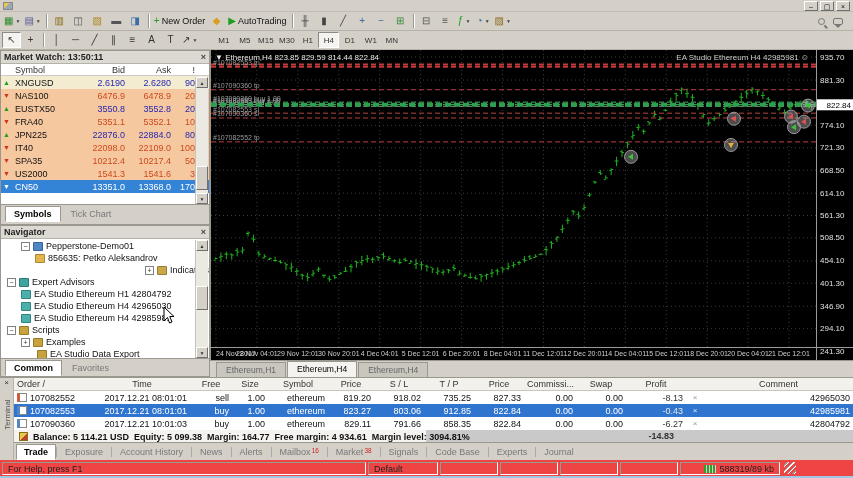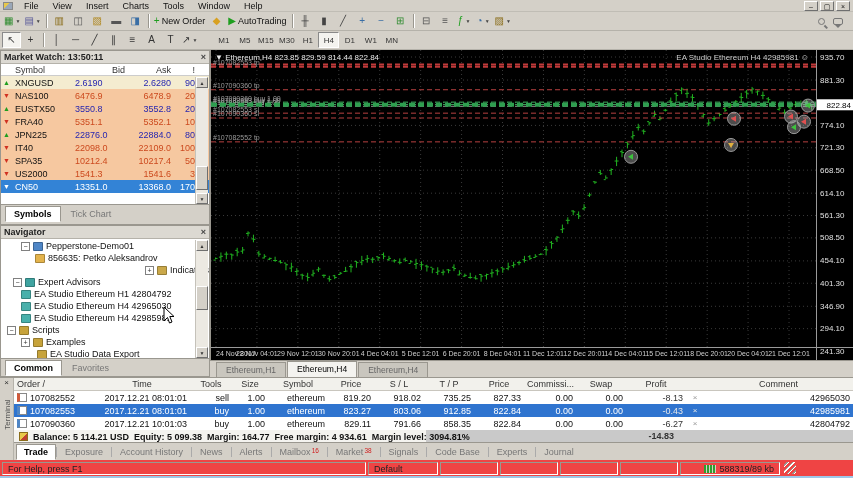--- a/index.html
+++ b/index.html
@@ -31,21 +31,21 @@
   
   .panel{position:absolute;background:#fff;border:1px solid #9a978f;}
   .mw{left:0;top:50px;width:210px;height:175px;}
   .nav{left:0;top:225px;width:210px;height:152px;background:#fff;}
   .ptitle{height:13px;background:#dcd9d2;border-bottom:1px solid #b5b2aa;display:flex;align-items:center;padding:0 3px;font-weight:bold;color:#222;}
   .pclose{margin-left:auto;font-size:9px;color:#444;}
   .mwhead{height:12px;display:flex;border-bottom:1px solid #ccc;background:#fff;padding:0 14px 0 2px;color:#333;align-items:center;}
   .mwhead .sy{flex:1;padding-left:12px;} .mwhead .b{width:50px;text-align:right;} .mwhead .a{width:46px;text-align:right;} .mwhead .s{width:24px;text-align:right;}
   .mwr{height:13px;display:flex;align-items:center;padding:0 14px 0 2px;}
   .mwr .arr{width:12px;font-size:7px;} .arr.up{color:#1e9e1e;} .arr.dn{color:#d03020;}
-  .mwr .sy{flex:1;color:#111;} .mwr .b{width:50px;} .mwr .a{width:46px;text-align:right;} .mwr .s{width:24px;text-align:right;}
+  .mwr .sy{flex:1;color:#111;} .mwr .b{width:50px;text-align:right;} .mwr .a{width:46px;text-align:right;} .mwr .s{width:24px;text-align:right;}
   .tone-y{background:#f4ecd0;} .tone-o{background:#f6c8a0;} .tone-c{background:#c5e6e2;}
   .tone-sel{background:#3383d6;} .tone-sel .sy,.tone-sel .num,.tone-sel .arr{color:#fff !important;}
   .dir-up .num{color:#2626b0;} .dir-dn .num{color:#cc4a1e;}
   .ptabs{position:absolute;left:0;bottom:0;width:100%;height:20px;background:#d4d0c8;border-top:1px solid #9a978f;display:flex;align-items:flex-start;padding:1px 0 0 4px;gap:1px;}
   .ptab{padding:2px 8px;color:#777;border:1px solid transparent;}
   .ptab.act{background:#fff;color:#000;font-weight:bold;border-color:#9a978f;border-bottom-color:#fff;}
   .vscroll{position:absolute;right:1px;width:13px;background:#ece9e2;border-left:1px solid #c5c2ba;}
   .mw .vscroll{top:26px;bottom:20px;} .nav .vscroll{top:14px;bottom:18px;}
   .sarr{position:absolute;left:0;width:12px;height:11px;background:#d4d0c8;border:1px solid;border-color:#fff #6f6f6f #6f6f6f #fff;font-size:5px;text-align:center;line-height:10px;color:#333;}
   .sarr.up{top:0;} .sarr.dn{bottom:0;}
@@ -91,29 +91,20 @@
   .blueedge{position:absolute;left:0;top:476px;width:853px;height:2px;background:#9ec7e8;}
   .cursor{position:absolute;z-index:9;}
 </style>
 </head>
 <body>
 
 <div class="win">
 
   <div class="menubar">
     <span class="appico"></span>
-    <div id="menu" style="display:flex;">
-        <div class="mi">File</div>
-        <div class="mi">View</div>
-        <div class="mi">Insert</div>
-        <div class="mi">Charts</div>
-        <div class="mi">Tools</div>
-        <div class="mi">Window</div>
-        <div class="mi">Help</div>
-      </div>
     <div class="wctl" id="wctl">
         <div class="wbtn">–</div>
         <div class="wbtn">▢</div>
         <div class="wbtn">×</div>
       </div>
   </div>
 
   <div class="tbar" id="tb-std">
       <div class="tb">
         <span class="g" style="color: rgb(46, 139, 46);">▦</span>
@@ -343,21 +334,21 @@
         </div>
         <div class="nvr" style="padding-left: 34px;">
           <span class="nico i-account"></span>
           <span>856635: Petko Aleksandrov</span>
         </div>
         <div class="nvr" style="padding-left: 6px; justify-content: flex-end;">
           <span class="exp">+</span>
           <span class="nico i-indicators"></span>
           <span>Indicators</span>
         </div>
-        <div class="nvr" style="padding-left: 12px;">
+        <div class="nvr" style="padding-left: 6px;">
           <span class="exp">−</span>
           <span class="nico i-experts"></span>
           <span>Expert Advisors</span>
         </div>
         <div class="nvr" style="padding-left: 20px;">
           <span class="nico i-ea"></span>
           <span>EA Studio Ethereum H1 42804792</span>
         </div>
         <div class="nvr" style="padding-left: 20px;">
           <span class="nico i-ea"></span>
@@ -832,21 +823,21 @@
     </div>
 
   <div class="term">
     <div class="tstrip">
       <span class="x">×</span>
       <span class="tcap">Terminal</span>
     </div>
     <div class="trow thead" id="thead">
         <span style="width: 80px; text-align: left;">Order /</span>
         <span style="width: 96px; text-align: center;">Time</span>
-        <span style="width: 42px; text-align: center;">Tools</span>
+        <span style="width: 42px; text-align: center;">Free</span>
         <span style="width: 36px; text-align: center;">Size</span>
         <span style="width: 60px; text-align: center;">Symbol</span>
         <span style="width: 46px; text-align: center;">Price</span>
         <span style="width: 50px; text-align: center;">S / L</span>
         <span style="width: 50px; text-align: center;">T / P</span>
         <span style="width: 50px; text-align: center;">Price</span>
         <span style="width: 52px; text-align: center;">Commissi...</span>
         <span style="width: 50px; text-align: center;">Swap</span>
         <span style="width: 60px; text-align: center;">Profit</span>
         <span style="width: 18px; text-align: center;"></span>

